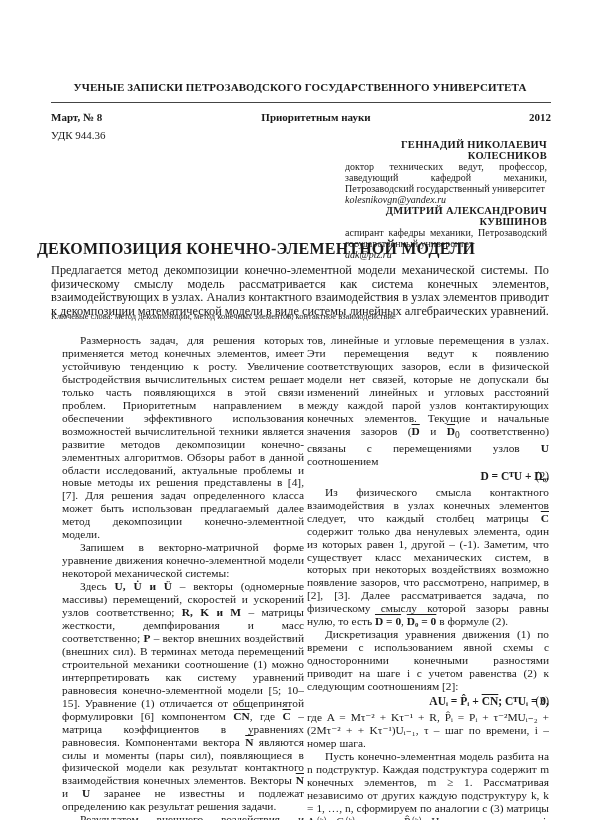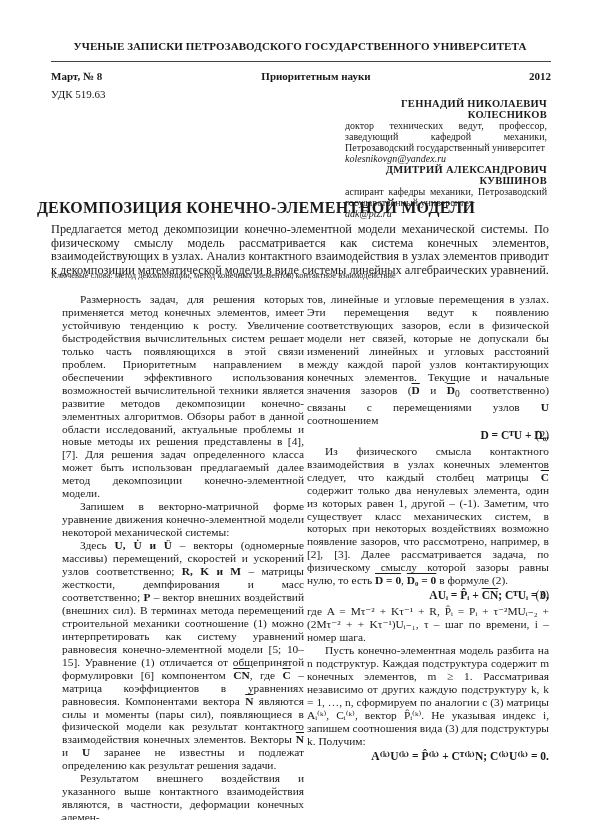--- a/index.html
+++ b/index.html
@@ -1,20 +1,20 @@
 <!DOCTYPE html>
 <html><head>
   <meta charset="utf-8">
   <style>
     html, body { margin: 0; padding: 0; background: #ffffff; }
     body {
       width: 600px; height: 820px; position: relative; overflow: hidden;
       font-family: "Liberation Serif", "DejaVu Serif", serif; color: #1a1a1a;
     }
-    .abs { position: absolute; }
+    .abs { position: absolute; margin-top: 41px; }
     .journal {
       left: 0; width: 600px; top: 40px; text-align: center;
       font-weight: bold; font-size: 11px; letter-spacing: 0.1px;
     }
     .rule { left: 51px; width: 500px; top: 61px; height: 0; border-top: 1px solid #444; }
     .meta { left: 51px; width: 500px; top: 70px; font-size: 11px; font-weight: bold; display: flex; justify-content: space-between; }
     .meta .mid { position: absolute; left: 0; right: 0; text-align: center; margin-left: 30px; }
     .udk { left: 51px; top: 88px; font-size: 11px; }
     .authors { left: 345px; width: 202px; top: 98px; font-size: 10px; line-height: 11px; }
     .authors .name { font-weight: bold; text-align: right; font-size: 10.5px; letter-spacing: 0.3px; }
@@ -37,21 +37,21 @@
 </head>
 <body>
 
 <div class="abs journal">УЧЕНЫЕ ЗАПИСКИ ПЕТРОЗАВОДСКОГО ГОСУДАРСТВЕННОГО УНИВЕРСИТЕТА</div>
 <div class="abs rule"></div>
 <div class="abs meta">
   <span>Март, № 8</span>
   <span class="mid">Приоритетным науки</span>
   <span>2012</span>
 </div>
-<div class="abs udk">УДК 519.63</div>
+<div class="abs udk">УДК 944.36</div>
 
 <div class="abs authors">
   <div class="name">ГЕННАДИЙ НИКОЛАЕВИЧ КОЛЕСНИКОВ</div>
   <div class="desc">доктор технических ведут, профессор, заведующий кафедрой механики, Петрозаводский государственный университет</div>
   <div class="email">kolesnikovgn@yandex.ru</div>
   <div class="name">ДМИТРИЙ АЛЕКСАНДРОВИЧ КУВШИНОВ</div>
   <div class="desc">аспирант кафедры механики, Петрозаводский государственный университет</div>
   <div class="email">dak@ptz.ru</div>
 </div>
 
@@ -66,20 +66,21 @@
   <p>Результатом внешнего воздействия и указанного выше контактного взаимодействия являются, в частности, деформации конечных элемен-</p>
 </div>
 
 <div class="abs col right">
   <p class="cont"><span>тов, линейные и угловые перемещения в узлах. Эти перемещения ведут к появлению соответствующих зазоров, если в физической модели нет связей, которые не допускали бы изменений линейных и угловых расстояний между каждой парой узлов контактирующих конечных элементов. Текущие и начальные значения зазоров (</span><b class="ov">D</b><span> и </span><b class="ov">D</b><sub>0</sub><span> соответственно) связаны с перемещениями узлов </span><b>U</b><span> соотношением</span></p>
   <div class="eq">
     <b>D = CᵀU + D₀.</b>
     <span class="num">(2)</span>
   </div>
   <p><span>Из физического смысла контактного взаимодействия в узлах конечных элементов следует, что каждый столбец матрицы </span><b class="ov">C</b><span> содержит только два ненулевых элемента, один из которых равен 1, другой – (-1). Заметим, что существует класс механических систем, в которых при некоторых воздействиях возможно появление зазоров, что рассмотрено, например, в [2], [3]. Далее рассматривается задача, по физическому смыслу которой зазоры равны нулю, то есть </span><b class="ov">D = 0</b><span>, </span><b class="ov">D₀ = 0</b><span> в формуле (2).</span></p>
+  <p>Дискретизация уравнения движения (1) по времени с использованием явной схемы с односторонними конечными разностями приводит на шаге i с учетом равенства (2) к следующим соотношениям [2]:</p>
   <div class="eq">
     <b>AUᵢ = P̂ᵢ + </b><b class="ov">CN</b><b>;   CᵀUᵢ = 0,</b>
     <span class="num">(3)</span>
   </div>
   <p class="cont">где A = Mτ⁻² + Kτ⁻¹ + R, P̂ᵢ = Pᵢ + τ⁻²MUᵢ₋₂ + (2Mτ⁻² + + Kτ⁻¹)Uᵢ₋₁, τ – шаг по времени, i – номер шага.</p>
   <p>Пусть конечно-элементная модель разбита на n подструктур. Каждая подструктура содержит m конечных элементов, m ≥ 1. Рассматривая независимо от других каждую подструктуру k, k = 1, …, n, сформируем по аналогии с (3) матрицы Aᵢ⁽ᵏ⁾, Cᵢ⁽ᵏ⁾, вектор P̂ᵢ⁽ᵏ⁾. Не указывая индекс i, запишем соотношения вида (3) для подструктуры k. Получим:</p>
   <div class="eq">
     <b>A⁽ᵏ⁾U⁽ᵏ⁾ = P̂⁽ᵏ⁾ + Cᵀ⁽ᵏ⁾N;   C⁽ᵏ⁾U⁽ᵏ⁾ = 0.</b>
   </div>
 </div>

